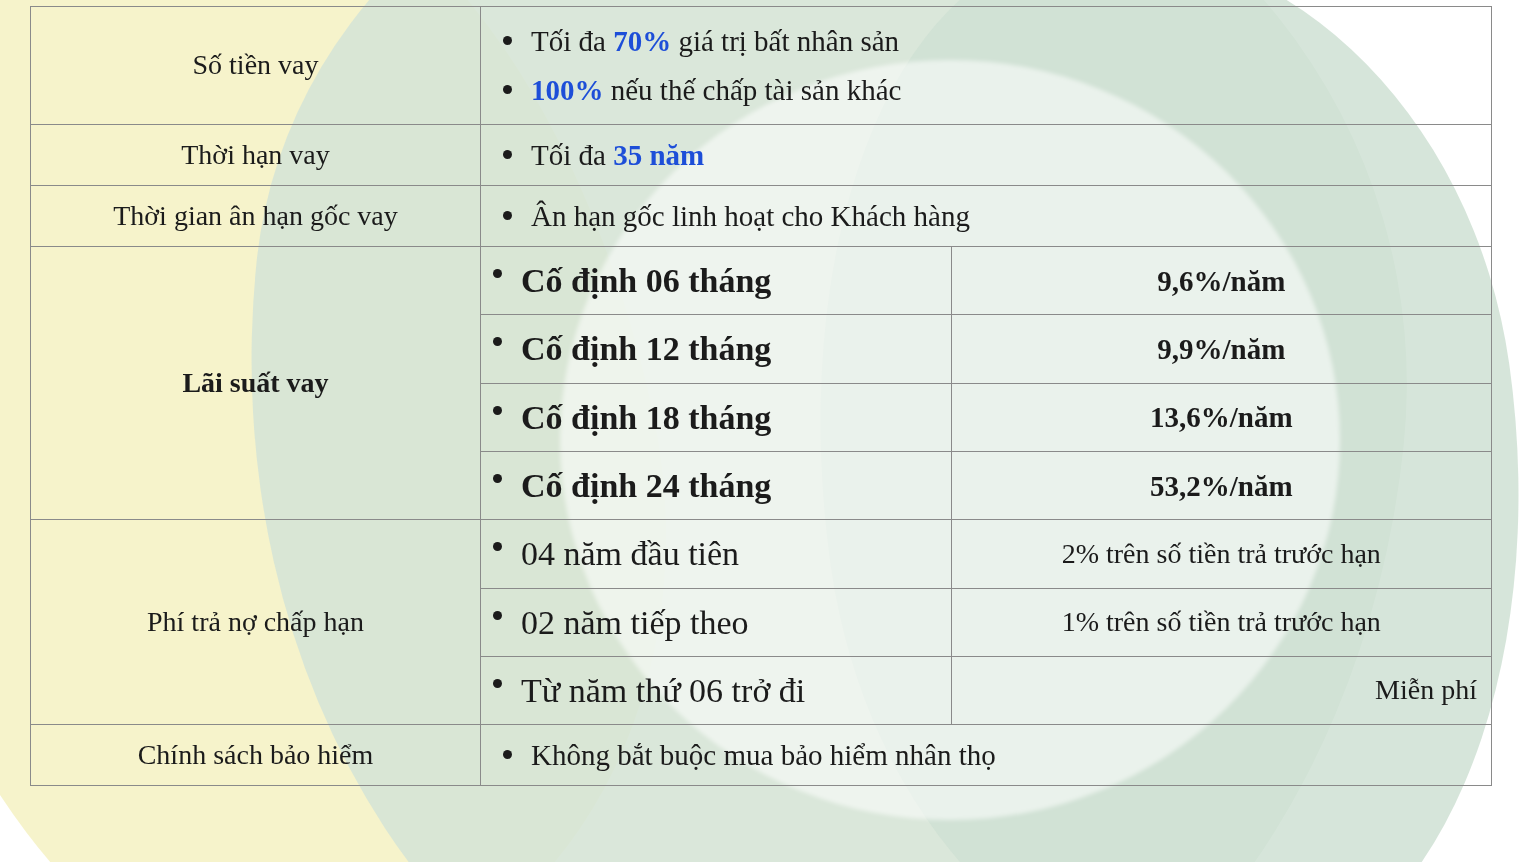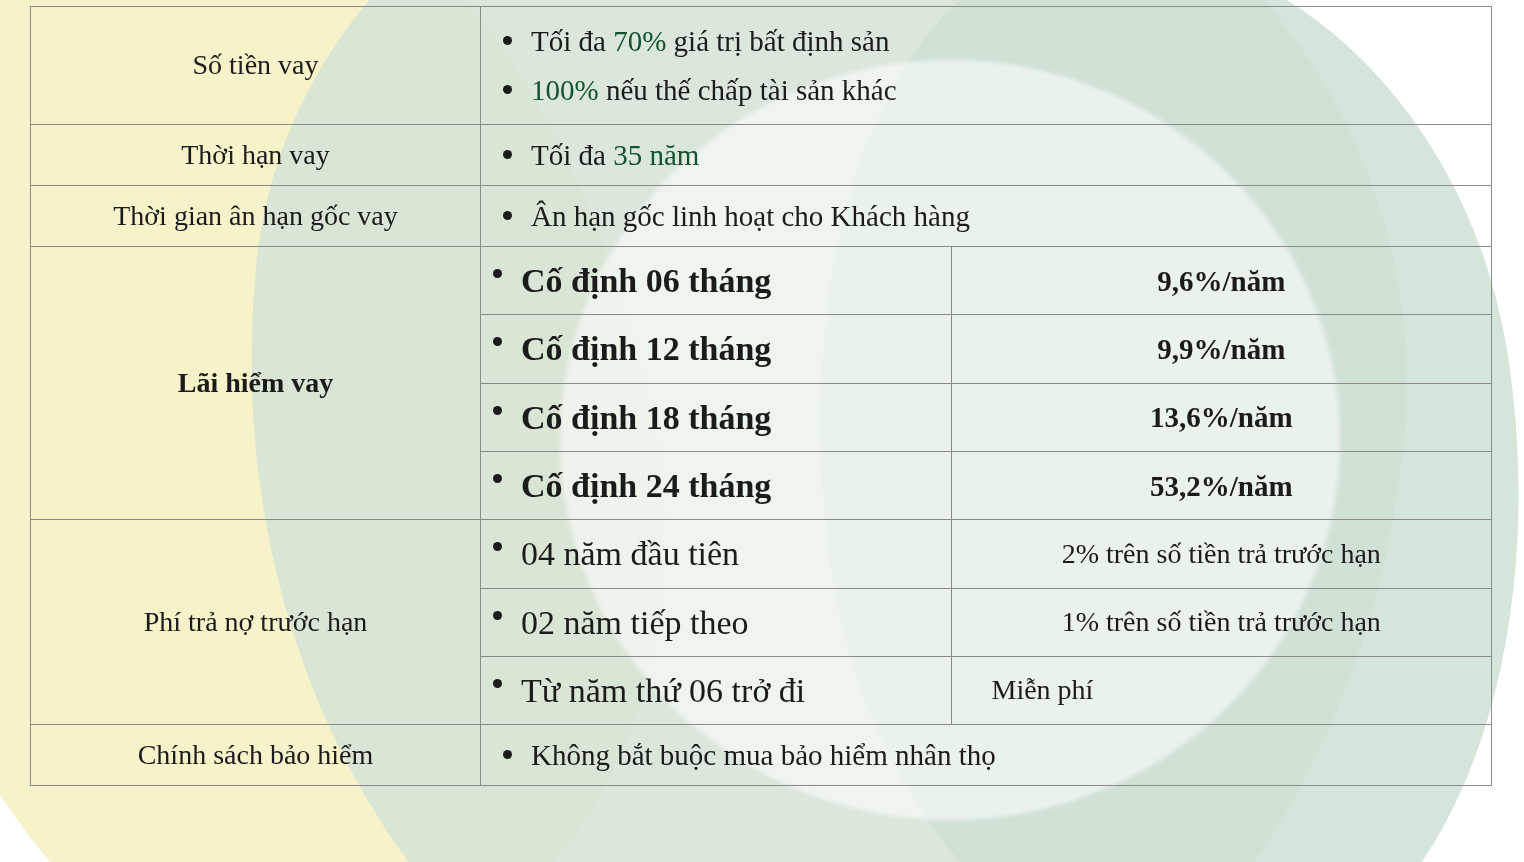--- a/index.html
+++ b/index.html
@@ -110,21 +110,21 @@
     content: "";
     position: absolute;
     left: 12px;
     top: 16px;
     width: 9px;
     height: 9px;
     background: #1b1b1b;
     border-radius: 50%;
   }
   .single-line li { margin: 3px 0; }
-  .red { color: #14532d; font-weight: normal; margin-top: 20px; }
+  .red { color: #1d4ed8; font-weight: bold; margin-top: 20px; }
   .bold { font-weight: bold; }
 
   
   table.sub {
     width: 100%;
     border-collapse: collapse;
     table-layout: fixed;
   }
   table.sub td {
     border: none;
@@ -164,21 +164,21 @@
     padding: 9px 10px;
     text-align: center;
   }
   .fee-val {
     font-size: 28px;
     padding: 3px 14px;
     text-align: center;
     white-space: nowrap;
   }
   .fee-val.left {
-    text-align: left;
+    text-align: right;
     padding-left: 40px;
   }
   td.nopad { padding: 0 !important; }
 </style>
 </head>
 <body>
 
 <div class="bg-layer">
   <div class="blob-yellow"></div>
   <div class="blob-green"></div>
@@ -192,21 +192,21 @@
       <col class="col-label">
       <col>
     </colgroup>
     <tbody>
 
       <tr>
         <td class="label-cell">Số tiền vay</td>
         <td>
           <ul class="bullet-list">
             <li>
-              <span>Tối đa </span><span class="red">70%</span><span> giá trị bất định sản</span>
+              <span>Tối đa </span><span class="red">70%</span><span> giá trị bất nhân sản</span>
             </li>
             <li>
               <span class="red">100%</span><span> nếu thế chấp tài sản khác</span>
             </li>
           </ul>
         </td>
       </tr>
 
       <tr>
         <td class="label-cell">Thời hạn vay</td>
@@ -224,21 +224,21 @@
         <td>
           <ul class="bullet-list single-line">
             <li>
               <span>Ân hạn gốc linh hoạt cho Khách hàng</span>
             </li>
           </ul>
         </td>
       </tr>
 
       <tr>
-        <td class="label-cell bold">Lãi hiểm vay</td>
+        <td class="label-cell bold">Lãi suất vay</td>
         <td class="nopad">
           <table class="sub">
             <colgroup>
                 <col class="col-sub-left" style="width:470px">
                 <col>
               </colgroup>
             <tbody>
               <tr>
                 <td class="sub-left">
                   <div class="cell-pad left-bullet bold">Cố định 06 tháng</div>
@@ -270,21 +270,21 @@
                 <td class="sub-right">
                   <div class="rate-val">53,2%/năm</div>
                 </td>
               </tr>
             </tbody>
           </table>
         </td>
       </tr>
 
       <tr>
-        <td class="label-cell">Phí trả nợ trước hạn</td>
+        <td class="label-cell">Phí trả nợ chấp hạn</td>
         <td class="nopad">
           <table class="sub">
             <colgroup>
                 <col style="width:470px">
                 <col>
               </colgroup>
             <tbody>
               <tr>
                 <td class="sub-left">
                   <div class="cell-pad left-bullet">04 năm đầu tiên</div>

